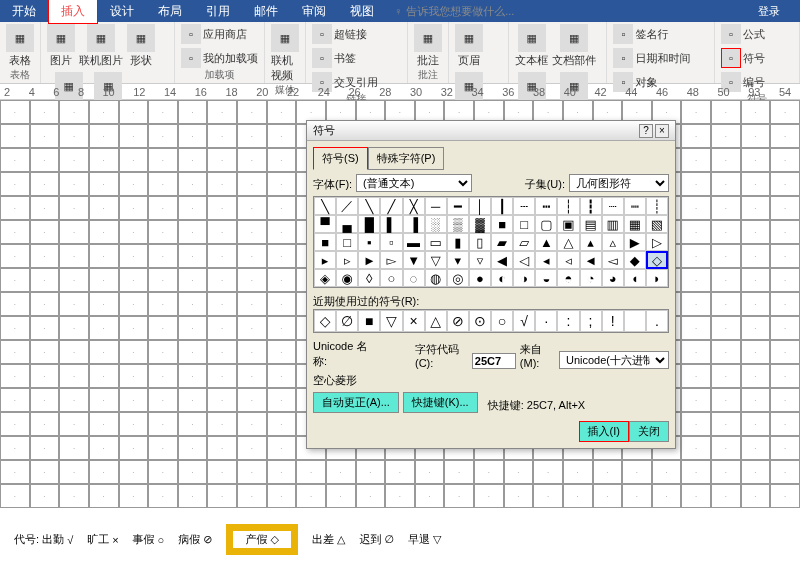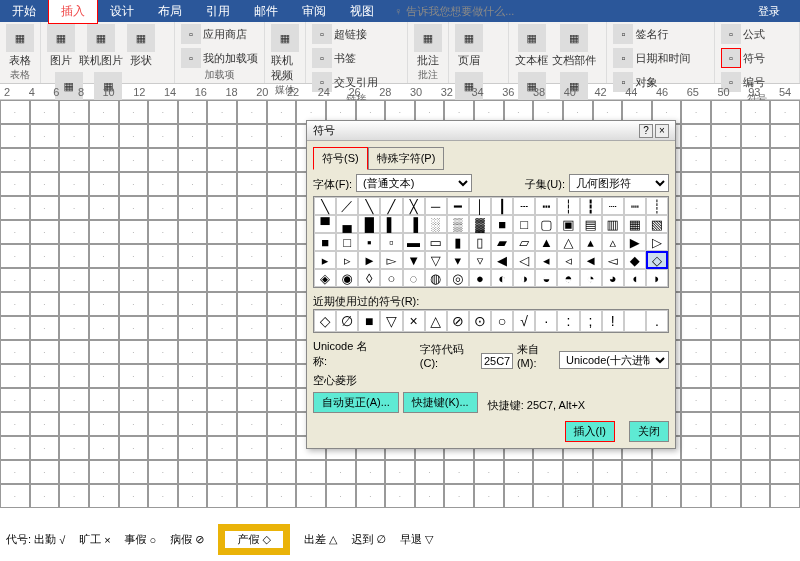--- a/index.html
+++ b/index.html
@@ -33,22 +33,22 @@
 .dlg-row{display:flex;align-items:flex-end;gap:4px;margin:4px 0}
 .dlg-row label{font-size:11px}
 .dlg-sel{border:1px solid #888;background:#fff;padding:1px 2px;font-size:11px}
 .symgrid{display:grid;grid-template-columns:repeat(16,1fr);border:1px solid #888;background:#fff;margin:2px 0}
 .symcell{border:0.5px solid #ccc;height:18px;display:flex;align-items:center;justify-content:center;font-size:13px;cursor:pointer}
 .symcell.sel{border:2px solid #00f;background:#cde}
 .recent{display:grid;grid-template-columns:repeat(16,1fr);border:1px solid #888;background:#fff}
 .recent .symcell{height:22px;font-size:14px}
 .dlg-btn{padding:2px 8px;border:1px solid #888;background:#5eead4;cursor:pointer;font-size:11px}
 .dlg-btn.hl{border:1px solid red}
-.dlg-footer{display:flex;justify-content:flex-end;gap:14px;margin-top:8px}
-.status{position:absolute;bottom:6px;left:6px;display:flex;gap:14px;font-size:12px;align-items:center}
+.dlg-footer{display:flex;justify-content:flex-end;gap:0;margin-top:8px}
+.status{position:absolute;bottom:6px;left:14px;display:flex;gap:14px;font-size:12px;align-items:center}
 .status-item{display:flex;align-items:center;gap:3px}
 .status-item.hl{border:7px solid #eab308;padding:1px 12px}
 </style>
 </head>
 <body>
 
 <div class="titlebar">
   <span class="tab">开始</span>
   <span class="tab active">插入</span>
   <span class="tab">设计</span>
@@ -238,21 +238,21 @@
     <span>28</span>
     <span>30</span>
     <span>32</span>
     <span>34</span>
     <span>36</span>
     <span>38</span>
     <span>40</span>
     <span>42</span>
     <span>44</span>
     <span>46</span>
-    <span>65</span>
+    <span>48</span>
     <span>50</span>
     <span>93</span>
     <span>54</span>
   </div>
 
 <div class="grid" id="docgrid">
     <div class="gridrow">
       <div class="gridcell">·</div>
       <div class="gridcell">·</div>
       <div class="gridcell">·</div>
@@ -863,21 +863,21 @@
         <div class="symcell">·</div>
         <div class="symcell">:</div>
         <div class="symcell">;</div>
         <div class="symcell">!</div>
         <div class="symcell"></div>
         <div class="symcell">.</div>
       </div>
     <div class="dlg-row" style="margin-top:6px">
       <label>Unicode 名称:</label>
       <label style="margin-left:40px">字符代码(C):</label>
-      <input class="dlg-sel" style="width: 32px;" value="25C7">
+      <input class="dlg-sel" style="width: 44px; font-weight: bold;" value="25C7">
       <label>来自(M):</label>
       <select class="dlg-sel" style="width:110px"><option>Unicode(十六进制)</option></select>
     </div>
     <div><span>空心菱形</span></div>
     <div class="dlg-row">
       <button class="dlg-btn">自动更正(A)...</button>
       <button class="dlg-btn">快捷键(K)...</button>
       <span style="margin-left:6px">快捷键: 25C7, Alt+X</span>
     </div>
     <div class="dlg-footer">

